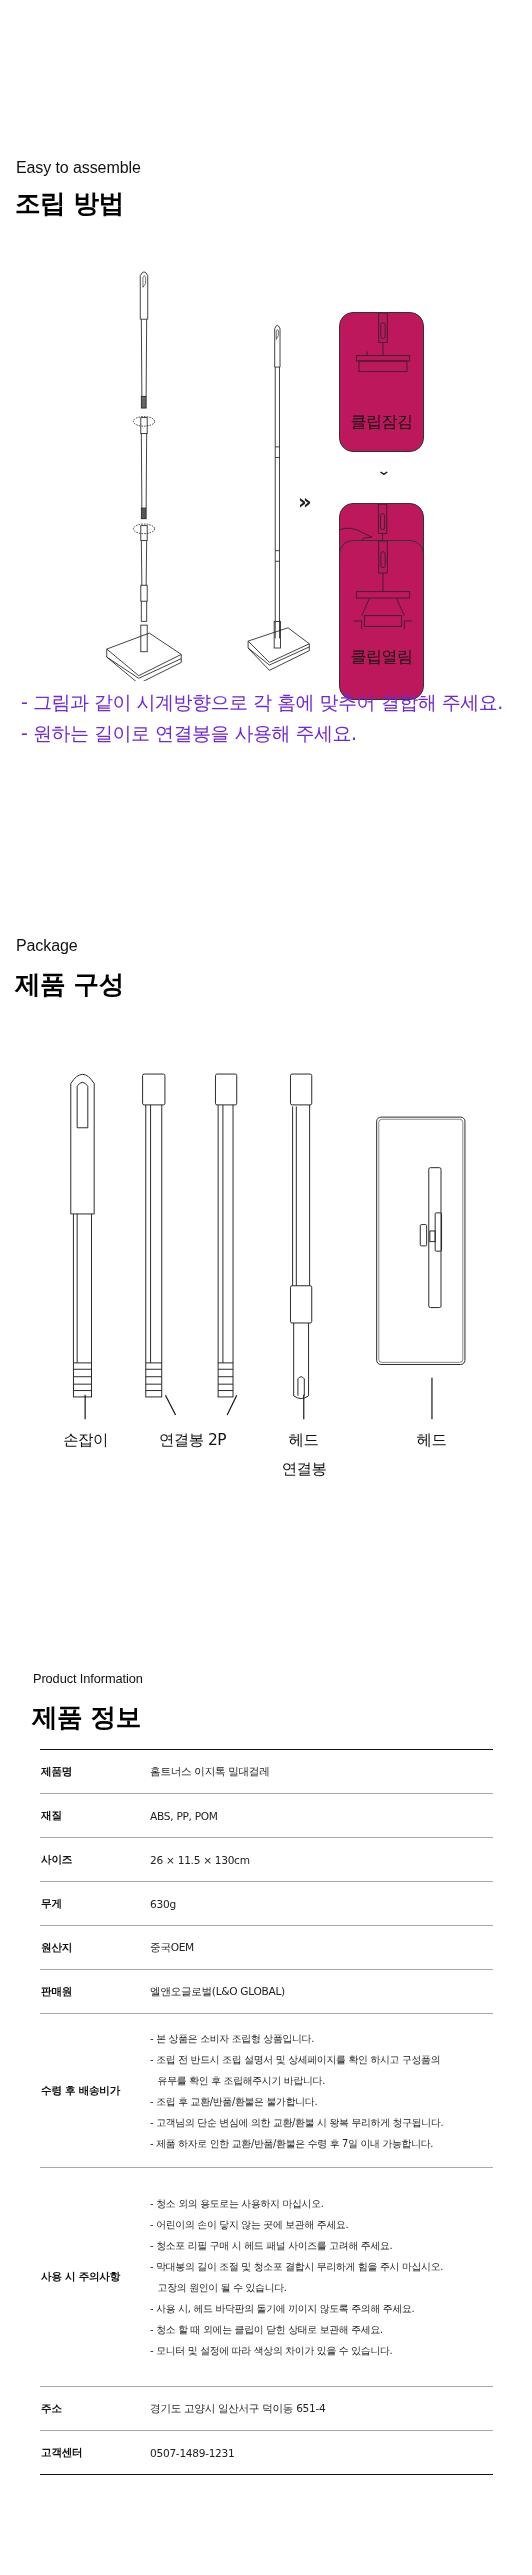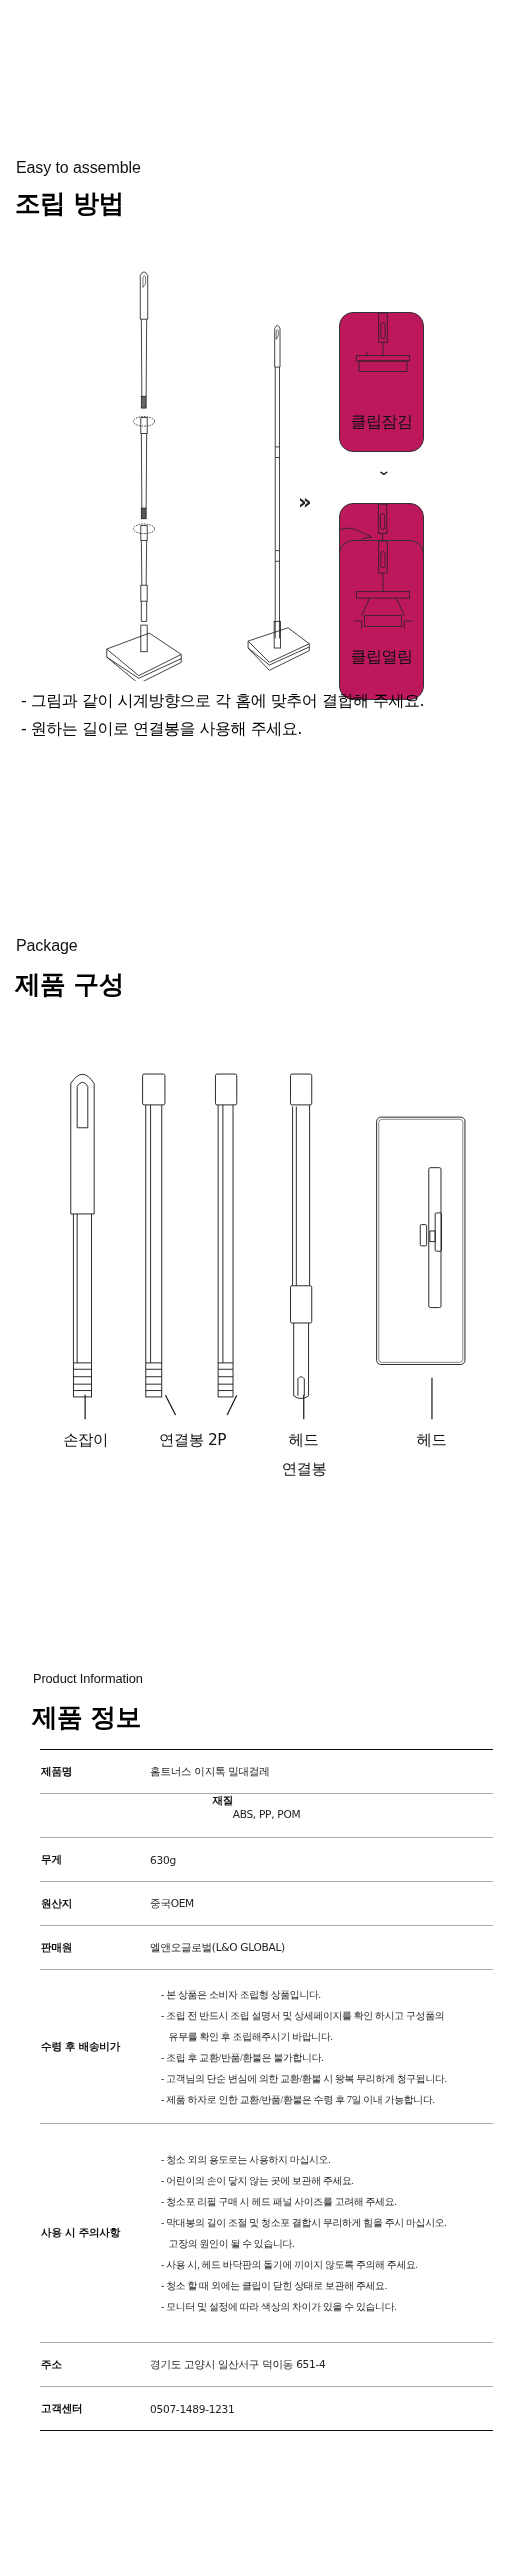--- a/index.html
+++ b/index.html
@@ -1,30 +1,30 @@
 <!DOCTYPE html>
 <html style="font-size:8.5px"><head>
 <meta charset="utf-8">
 <style>
   html, body { margin:0; padding:0; background:#ffffff; }
   body { width:532px; height:2576px; position:relative; overflow:hidden; font-family:"DejaVu Sans", "Liberation Sans", sans-serif; color:#111; }
   .abs { position:absolute; }
   .eyebrow { font-family:"Liberation Sans", sans-serif; font-size:16px; color:#111; font-weight:400; letter-spacing:-0.1px; }
   .title { font-family:"DejaVu Sans", sans-serif; font-size:25.6px; font-weight:700; color:#000; letter-spacing:-0.5px; }
-  .instr { font-size:16px; color:#000000; letter-spacing:-0.5px; line-height:1; white-space:nowrap; }
+  .instr { font-size:19px; color:#6d28d9; letter-spacing:-0.5px; line-height:1; white-space:nowrap; }
   .clipbox { position:absolute; width:85px; border:1.1px solid #333; border-radius:14px; background:#be185d; box-sizing:border-box; }
   .cliplabel { position:absolute; left:0; right:0; text-align:center; font-size:16px; letter-spacing:-0.5px; color:#111; }
   .downarrow { position:absolute; font-size:14px; color:#111; transform:scaleX(1.3); }
   .partlabel { position:absolute; font-size:15.4px; color:#111; text-align:center; letter-spacing:-0.5px; white-space:nowrap; }
   .table { position:absolute; left:40px; top:1749px; width:453px; border-top:1.6px solid #111; border-bottom:1.6px solid #111; }
   .row { display:flex; align-items:center; border-bottom:0.8px solid #aaa; box-sizing:border-box; }
   .row:last-child { border-bottom:none; }
   .cell-label { width:109px; padding-left:1.1px; font-size:10.6px; font-weight:700; color:#111; letter-spacing:-0.3px; flex:none; }
   .cell-value { flex:1; font-size:10.6px; color:#222; letter-spacing:-0.3px; }
-  .bullet-list { list-style:none; margin:11px; padding:0;font-family:Liberation Serif, serif; }
+  .bullet-list { list-style:none; margin:0; padding:0; }
   .bullet-list li { font-size:9.9px; color:#222; line-height:21px; letter-spacing:-0.3px; white-space:nowrap; }
   .bullet-list li .cont { display:block; padding-left:7.5px; }
 </style>
 </head>
 <body>
 
 <div class="abs eyebrow" style="left:16px; top:159px;">Easy to assemble</div>
 <div class="abs title" style="left:15px; top:186px;">조립 방법</div>
 
 <div class="abs" style="left:0; top:266px; width:532px; height:415px;">
@@ -207,23 +207,27 @@
 <div class="partlabel" style="left:405px; top:1430px; width:53px;">헤드</div>
 
 <div class="abs eyebrow" style="left:33px; top:1671px; font-size:12.8px;">Product Information</div>
 <div class="abs title" style="left:32px; top:1700px;">제품 정보</div>
 
 <div class="table">
   <div class="row" style="height:44px;">
     <div class="cell-label">제품명</div>
     <div class="cell-value">홈트너스 이지톡 밀대걸레</div>
   </div>
-  <div class="row" style="height:44px;flex-direction:column;">
+  <div class="row" style="height:44px;">
     <div class="cell-label">재질</div>
     <div class="cell-value">ABS, PP, POM</div>
+  </div>
+  <div class="row" style="height:44px;">
+    <div class="cell-label">사이즈</div>
+    <div class="cell-value">26 × 11.5 × 130cm</div>
   </div>
   <div class="row" style="height:44px;">
     <div class="cell-label">무게</div>
     <div class="cell-value">630g</div>
   </div>
   <div class="row" style="height:44px;">
     <div class="cell-label">원산지</div>
     <div class="cell-value">중국OEM</div>
   </div>
   <div class="row" style="height:44px;">

